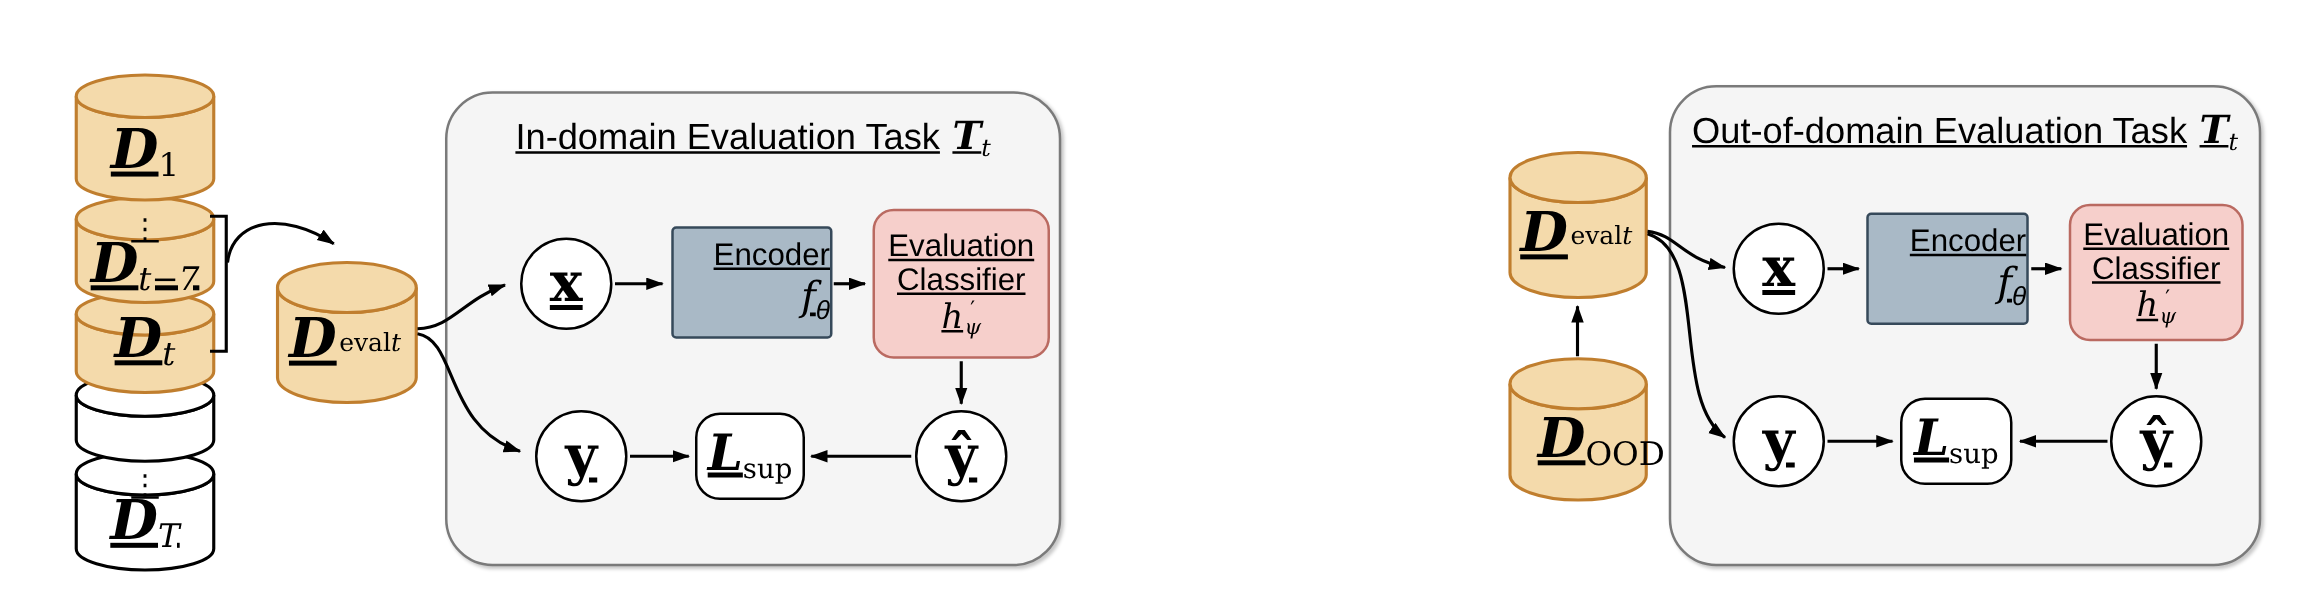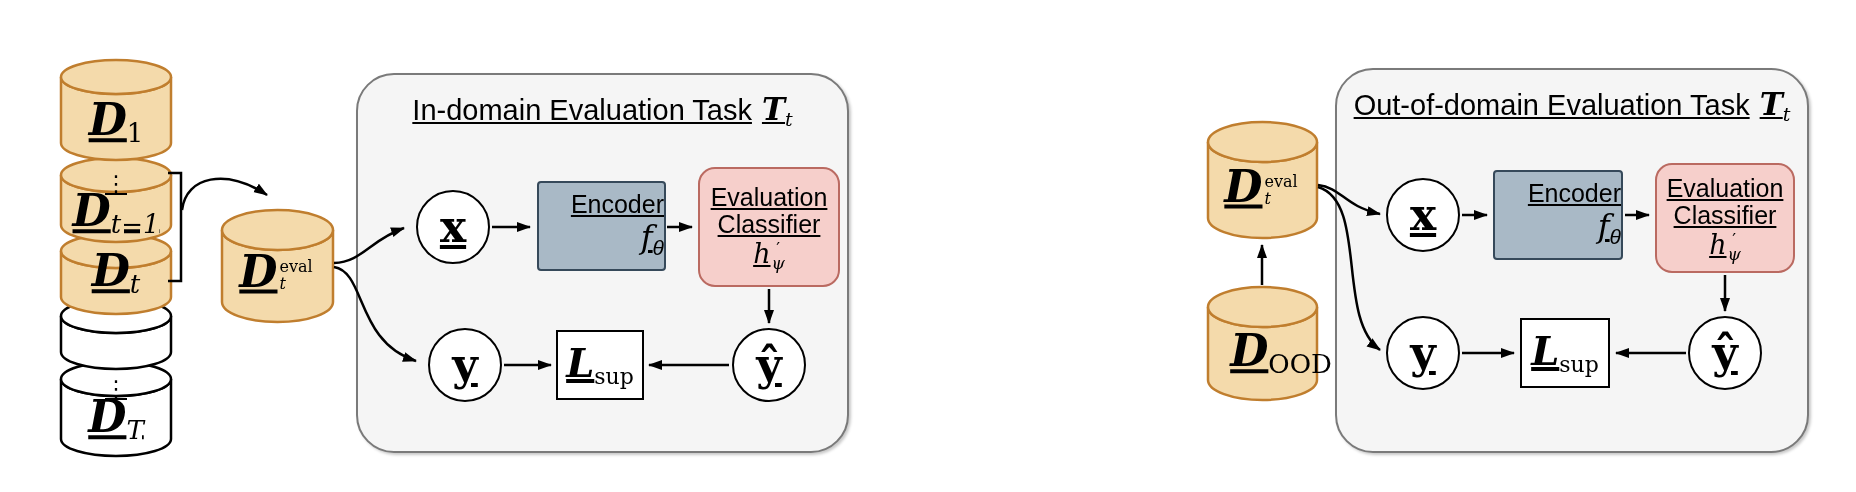--- a/index.html
+++ b/index.html
@@ -34,39 +34,39 @@
   }
   .enc{
     border-radius:4px;border:2px solid var(--encoder-stroke,#36495a);
     background:var(--encoder-fill,#a9b9c6);font-size:25px;align-items:flex-end;
   }
   .cls{
     border-radius:17px;border:2px solid var(--classifier-stroke,#ba6a61);
     background:var(--classifier-fill,#f6cfcb);font-size:25px;text-align:center;
   }
   .loss{
-    border-radius:0;border:2.5px solid #000;background:#fff;
+    border-radius:20px;border:2.5px solid #000;background:#fff;
   }
   .mcal{font-family:"DejaVu Serif",serif;font-style:italic;font-weight:bold;}
   .mit{font-family:"DejaVu Serif",serif;font-style:italic;}
   .msub{font-family:"DejaVu Serif",serif;font-size:0.6em;vertical-align:-0.25em;}
   .it{font-style:italic;}
   .up{font-style:normal;}
 
   
   .lbl{
     position:absolute;transform:translate(-50%,-50%);white-space:nowrap;
     font-family:"DejaVu Serif",serif;text-align:center;
   }
   .dlbl{font-size:44px;}
   .dlbl .mcal{font-size:44px;}
   .dlbl sub,.dlbl .msub{font-size:26px;}
   .stk{
-    display:inline-flex;flex-direction:column;justify-content:center;
-    vertical-align:middle;line-height:1.02;font-size:16px;text-align:left;
+    display:inline-flex;justify-content:center;
+    vertical-align:middle;line-height:1.02;font-size:20px;text-align:left;
     font-family:"DejaVu Serif",serif;margin-left:2px;
   }
   .vdots{font-family:"DejaVu Sans",sans-serif;font-size:22px;line-height:1;}
 
   .encmath{font-size:32px;margin-top:2px;}
   .encmath sub{font-size:21px;font-style:italic;}
   .clsmath{font-size:27px;margin-top:1px;}
   .stk2{
     display:inline-flex;flex-direction:column;justify-content:center;vertical-align:middle;
     line-height:0.85;font-size:17px;font-family:"DejaVu Serif",serif;margin-left:1px;
@@ -154,21 +154,21 @@
       <path d="M1686,353 L1616,353" marker-end="url(#ah)"></path>
       <path d="M1462,353 L1514,353" marker-end="url(#ah)"></path>
     </g>
   </svg>
 
   <div class="lbl dlbl" style="left:116px;top:121px;">
     <span class="mcal">D</span><sub class="msub up">1</sub>
   </div>
   <div class="lbl vdots" style="left:116px;top:184px;">⋮</div>
   <div class="lbl dlbl" style="left:116px;top:212px;">
-    <span class="mcal">D</span><sub class="msub it">t−1</sub>
+    <span class="mcal">D</span><sub class="msub it">t−7</sub>
   </div>
   <div class="lbl dlbl" style="left:116px;top:272px;">
     <span class="mcal">D</span><sub class="msub it">t</sub>
   </div>
   <div class="lbl vdots" style="left:116px;top:389px;">⋮</div>
   <div class="lbl dlbl" style="left:116px;top:418px;">
     <span class="mcal">D</span><sub class="msub it">T</sub>
   </div>
 
   <div class="lbl dlbl" style="left:276px;top:271px;">

